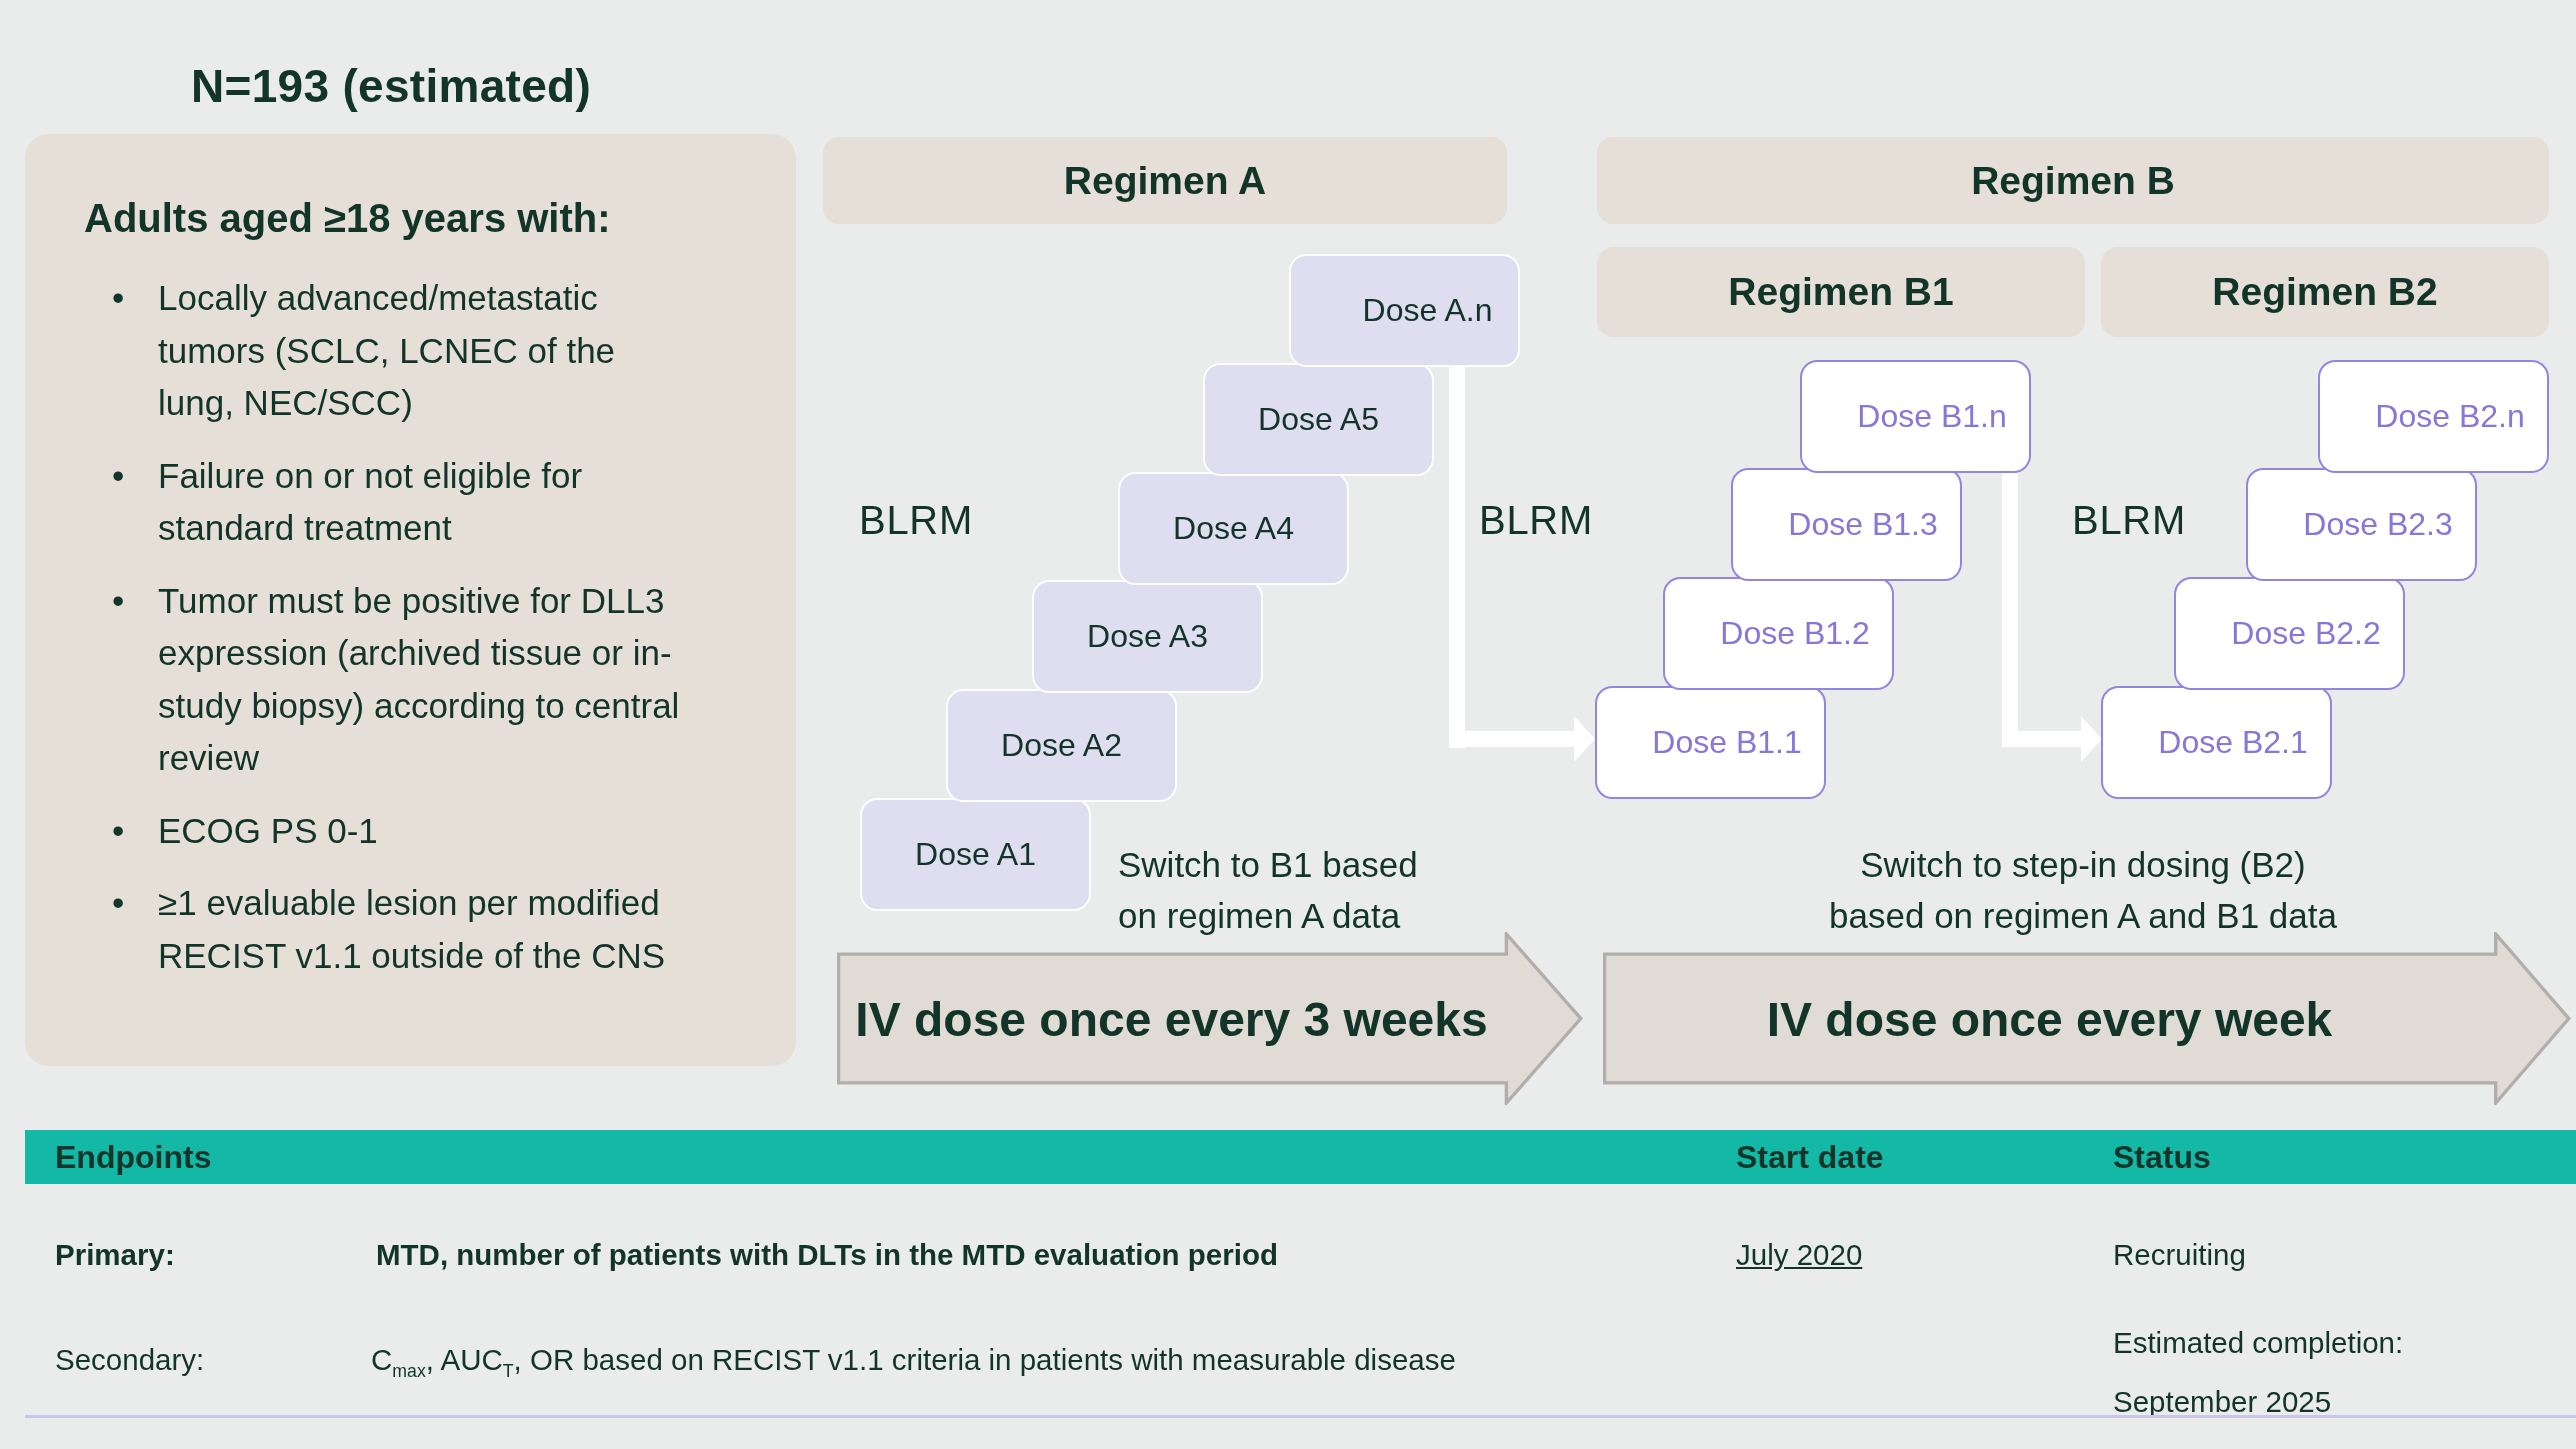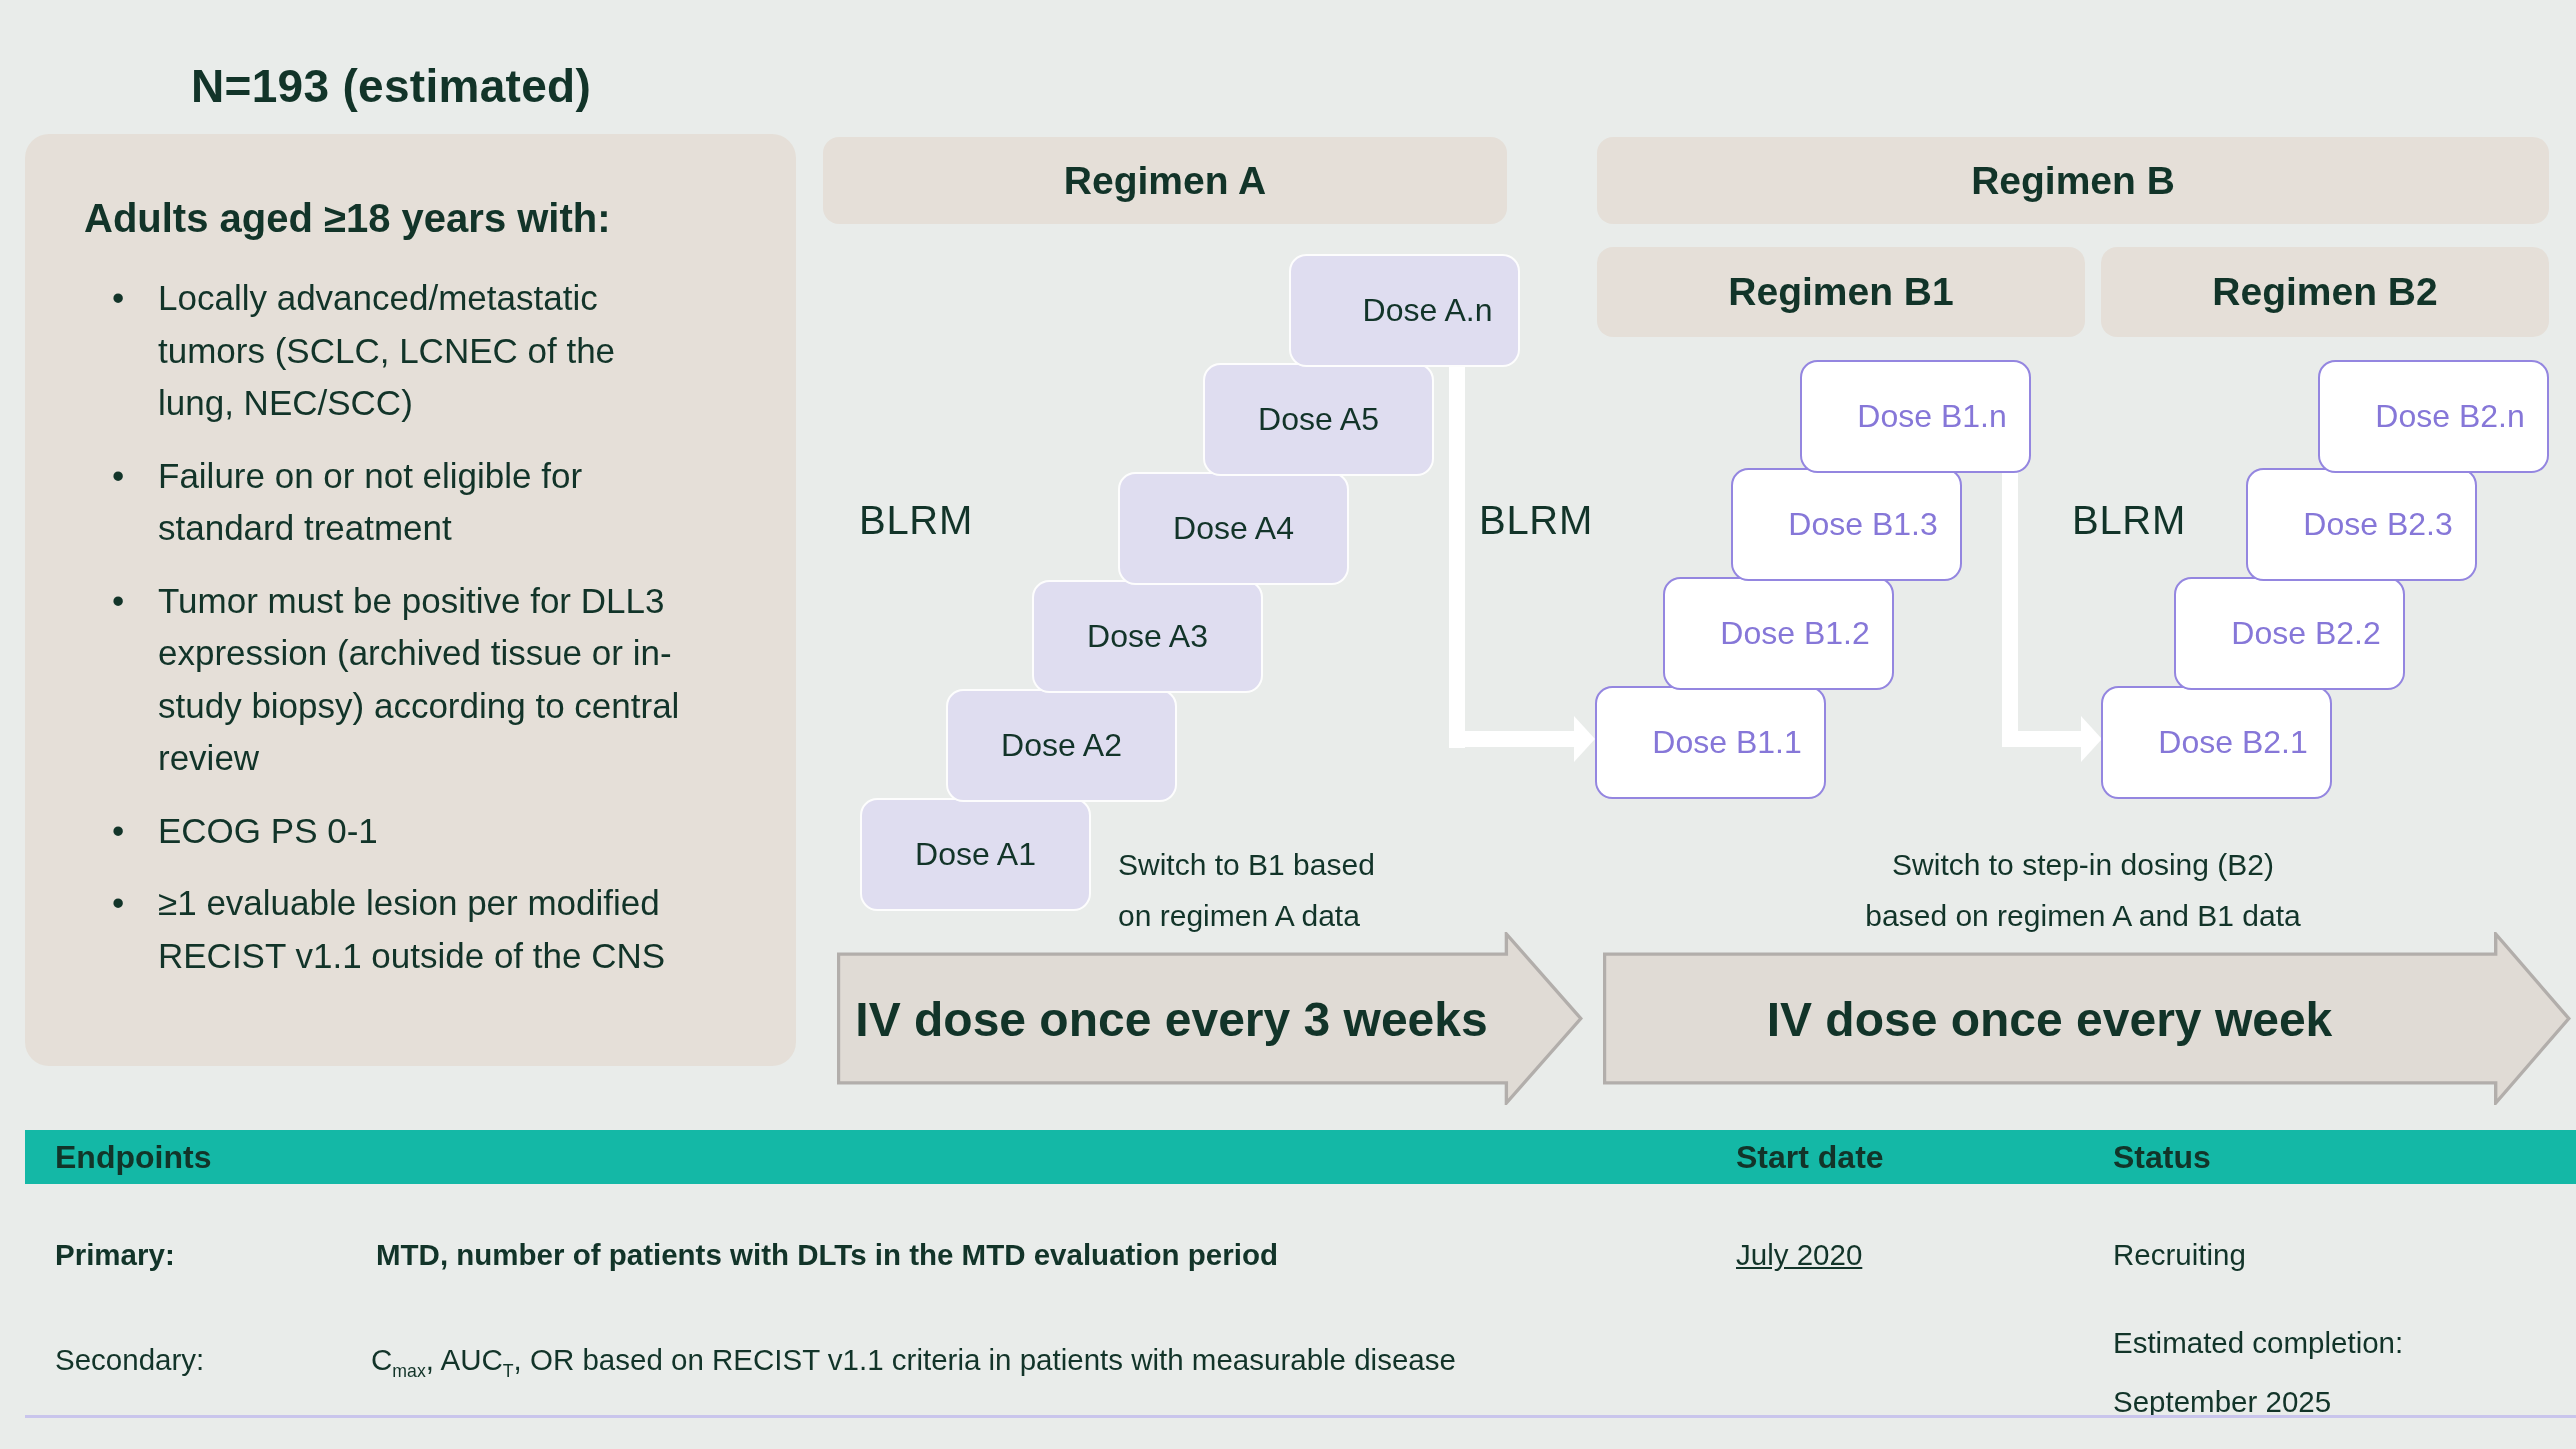--- a/index.html
+++ b/index.html
@@ -52,21 +52,21 @@
 
   
   .conn{background:#ffffff;}
   .conn-head{
     width:0;height:0;
     border-top:23px solid transparent;border-bottom:23px solid transparent;
     border-left:21.5px solid #ffffff;
   }
 
   
-  .switch-note{font-size:30px;line-height:51px;color:#123429;}
+  .switch-note{font-size:35px;line-height:51px;color:#123429;}
   .switch-note.centered{text-align:center;}
 
   
   .big-arrow-label{
     display:flex;align-items:center;justify-content:center;
     font-size:48px;font-weight:bold;color:#123429;
   }
 
   
   .tbl-band{left:25px;top:1130px;width:2551px;height:54px;background:#14b8a6;}

